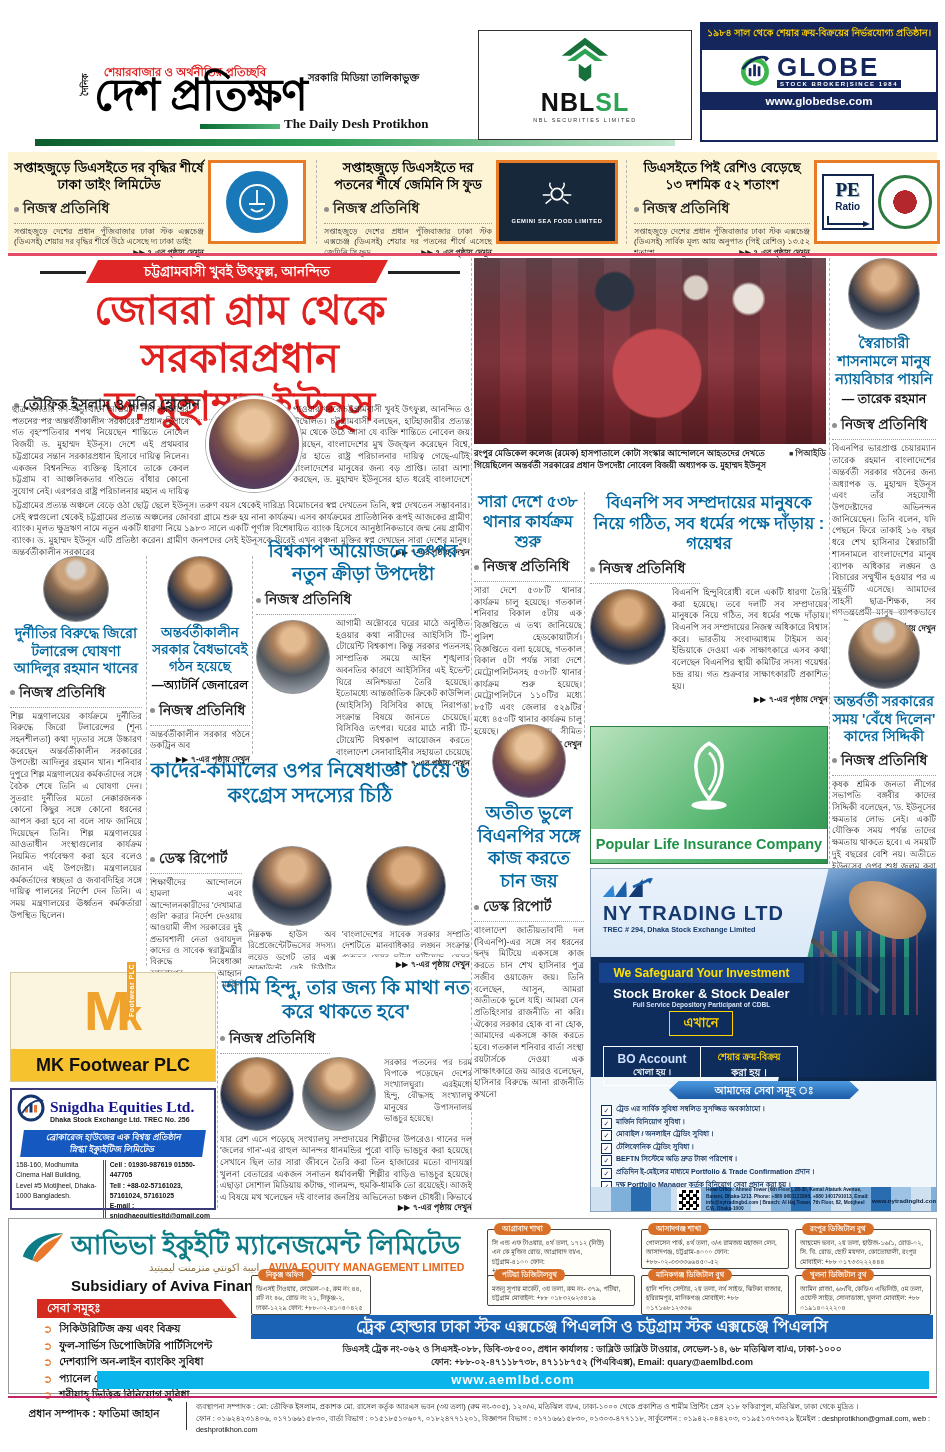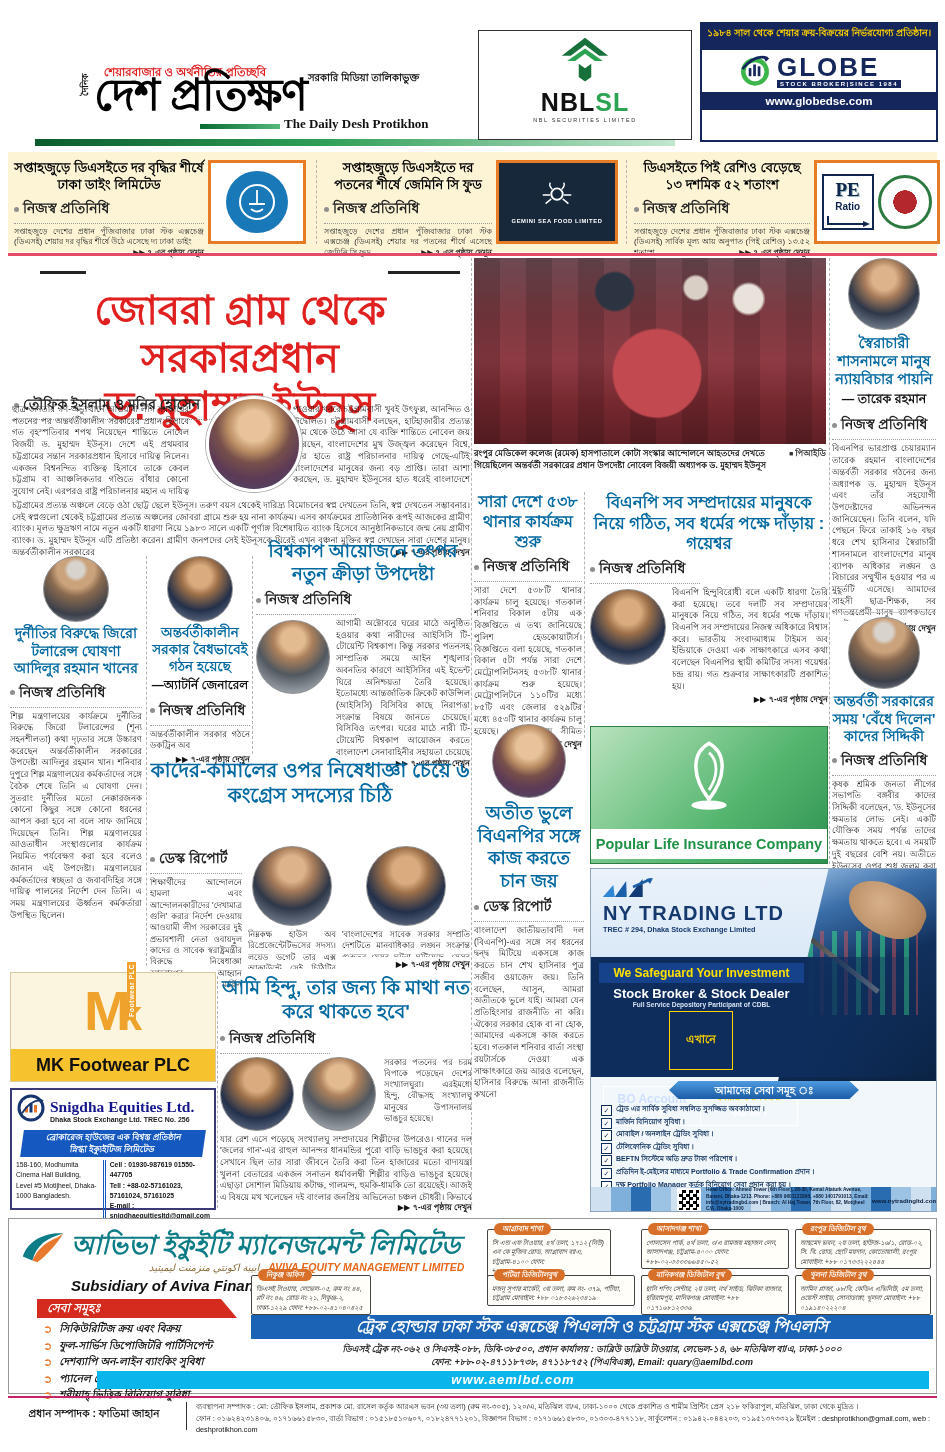--- a/index.html
+++ b/index.html
@@ -142,20 +142,21 @@
           <path d="M44 10 l-7 -3 v6 z" fill="#10254f"></path>
         </svg>
       </div>
       <div style="width:48px;height:48px;border-radius:50%;border:3px solid #2c7a3f;background:radial-gradient(circle,#b3272d 0 34%,#fff 35% 100%);box-shadow:inset 0 0 0 2px #fff;"></div>
     </div>
   </div>
   <div class="ab" style="left:8px;top:253px;width:929px;height:3px;background:#e34a64;"></div>
 
   <div class="ab" style="left:40px;top:271px;width:46px;height:2.5px;background:#222;"></div>
   <div class="ab" style="left:388px;top:271px;width:72px;height:2.5px;background:#222;"></div>
+  <div class="ab ctr" style="left:86px;top:260px;width:302px;height:23px;background:#e02525;color:#fff;font-size:13.5px;font-weight:800;line-height:23px;clip-path:polygon(4% 0,100% 0,96% 100%,0 100%);">চট্টগ্রামবাসী খুবই উৎফুল্ল, আনন্দিত</div>
 
   <div class="ab ctr red" style="left:10px;top:286px;width:460px;font-size:40px;font-weight:900;line-height:1.2;">
     <div>জোবরা গ্রাম থেকে সরকারপ্রধান</div>
     <div>ড. মুহাম্মদ ইউনূস</div>
   </div>
 
   <div class="ab byline" style="left:14px;top:390px;width:210px;"><span class="dot"></span><span>তৌফিক ইসলাম ও মনির হোসেন</span></div>
 
   <div class="ab bodytext" style="left:12px;top:404px;width:458px;height:94px;column-count:2;column-gap:104px;">ছাত্র-জনতার গণ-অভ্যুত্থানে আওয়ামী লীগ সরকারের পতনের পর অন্তর্বর্তীকালীন সরকারের প্রধান হিসাবে গত বৃহস্পতিবার শপথ নিয়েছেন শান্তিতে নোবেল বিজয়ী ড. মুহাম্মদ ইউনূস। দেশে এই প্রথমবার চট্টগ্রামের সন্তান সরকারপ্রধান হিসাবে দায়িত্ব নিলেন। একজন বিশ্বনন্দিত ব্যক্তিত্ব হিসাবে তাকে কেবল চট্টগ্রাম বা আঞ্চলিকতার গণ্ডিতে বাঁধার কোনো সুযোগ নেই। এরপরও রাষ্ট্র পরিচালনার মহান এ দায়িত্ব পাওয়ার খবরে চট্টগ্রামবাসী খুবই উৎফুল্ল, আনন্দিত ও উদ্বেলিত। চট্টগ্রামবাসী বলছেন, হাটহাজারীর প্রত্যন্ত গ্রাম থেকে উঠে আসা যে ব্যক্তি শান্তিতে নোবেল জয় করেছেন, বাংলাদেশের মুখ উজ্জ্বল করেছেন বিশ্বে, তার হাতে রাষ্ট্র পরিচালনার দায়িত্ব গেছে-এটিই বাংলাদেশের মানুষের জন্য বড় প্রাপ্তি। তারা আশা করছেন, ড. মুহাম্মদ ইউনূসের হাত ধরেই বাংলাদেশে সুশাসন প্রতিষ্ঠিত হবে। জবাবদিহির সংস্কৃতি চালু হবে। মানবিক মূল্যবোধসম্পন্ন রাষ্ট্র প্রতিষ্ঠার পথ সুগম হবে।</div>
   <div class="ab bodytext" style="left:12px;top:500px;width:458px;height:56px;">
@@ -299,21 +300,21 @@
           <path d="M50 1 l-7 1 l4 5 z" fill="#1b5fa8"></path>
         </svg>
       </span>
       <div style="font-size:20px;font-weight:900;color:#15396e;letter-spacing:1px;line-height:1;">NY TRADING LTD</div>
       <div style="font-size:7.3px;font-weight:bold;color:#15396e;margin-top:2px;">TREC # 294, Dhaka Stock Exchange Limited</div>
     </div>
     <div class="ab" style="left:0;top:88px;width:347px;height:120px;background:linear-gradient(90deg,#0e2d5c 0 62%,rgba(14,45,92,.0));">
       <div class="ctr" style="margin:6px 0 0 8px;width:205px;background:#15428a;color:#ffe000;font-size:12px;font-weight:800;padding:3px 0;">We Safeguard Your Investment</div>
       <div class="ctr" style="margin-left:8px;width:205px;color:#fff;font-size:13px;font-weight:800;margin-top:3px;">Stock Broker &amp; Stock Dealer</div>
       <div class="ctr" style="margin-left:8px;width:205px;color:#d8e4f5;font-size:6.6px;font-weight:bold;">Full Service Depository Participant of CDBL</div>
-      <div class="ctr" style="margin:3px 0 16px 78px;width:62px;border:1px solid #ffd400;color:#ffd400;font-size:11px;font-weight:bold;padding:19px 0;">এখানে</div>
+      <div class="ctr" style="margin:3px 0 10px 78px;width:62px;border:1px solid #ffd400;color:#ffd400;font-size:13px;font-weight:bold;padding:1px 0;">এখানে</div>
       <div style="display:flex;margin:3px 0 0 12px;">
         <div class="ctr" style="width:96px;border:1px solid #fff;padding:5px 0;">
           <div style="color:#cfe0ff;font-size:12px;font-weight:900;">BO Account</div>
           <div style="color:#fff;font-size:8.6px;font-weight:bold;">খোলা হয় ।</div>
         </div>
         <div class="ctr" style="width:96px;border:1px solid #fff;border-left:none;padding:3px 0;">
           <div style="color:#ffd400;font-size:9.4px;font-weight:900;">শেয়ার ক্রয়-বিক্রয়</div>
           <div style="color:#fff;font-size:10px;font-weight:bold;">করা হয় ।</div>
         </div>
       </div>
@@ -399,21 +400,21 @@
       <div style="width:88px;font-size:6.8px;line-height:1.5;color:#111;">158-160, Modhumita Cinema Hall Building, Level #5 Motijheel, Dhaka-1000 Bangladesh.</div>
       <div style="width:0;border-left:3px double #1558c0;margin:0 4px;"></div>
       <div style="flex:1;font-size:6.8px;font-weight:bold;line-height:1.5;color:#111;">
         <div>Cell : 01930-987619 01550-447705</div>
         <div>Tell : +88-02-57161023, 57161024, 57161025</div>
         <div>E-mail : snigdhaequitiesltd@gmail.com</div>
       </div>
     </div>
   </div>
 
-  <div class="ab" style="left:8px;top:1218px;width:929px;height:176px;border:1px solid #999;background:#fff;box-sizing:border-box;font-style:italic;">
+  <div class="ab" style="left:8px;top:1218px;width:929px;height:176px;border:1px solid #999;background:#fff;box-sizing:border-box;">
     <span class="ab" style="left:10px;top:8px;">
       <svg width="48" height="40" viewBox="0 0 50 40">
         <path d="M4 30 C10 10 34 4 46 6 C30 10 18 18 14 34 Z" fill="#0e7c86"></path>
         <path d="M14 34 C18 24 27 15 40 10 L46 6 C40 16 30 28 19 36 Z" fill="#e8792e"></path>
       </svg>
     </span>
     <div class="ab" style="left:62px;top:6px;font-size:26px;font-weight:900;color:#0e7c86;">আভিভা ইকুইটি ম্যানেজমেন্ট লিমিটেড</div>
     <div class="ab" style="left:140px;top:42px;font-size:10px;">
       <span style="color:#8a6d3b;">ابيبة اكونتي منزمنت ليميتيد</span>
       <span style="color:#e8671b;font-weight:800;font-size:10.5px;margin-left:6px;">AVIVA EQUITY MANAGEMENT LIMITED</span>

